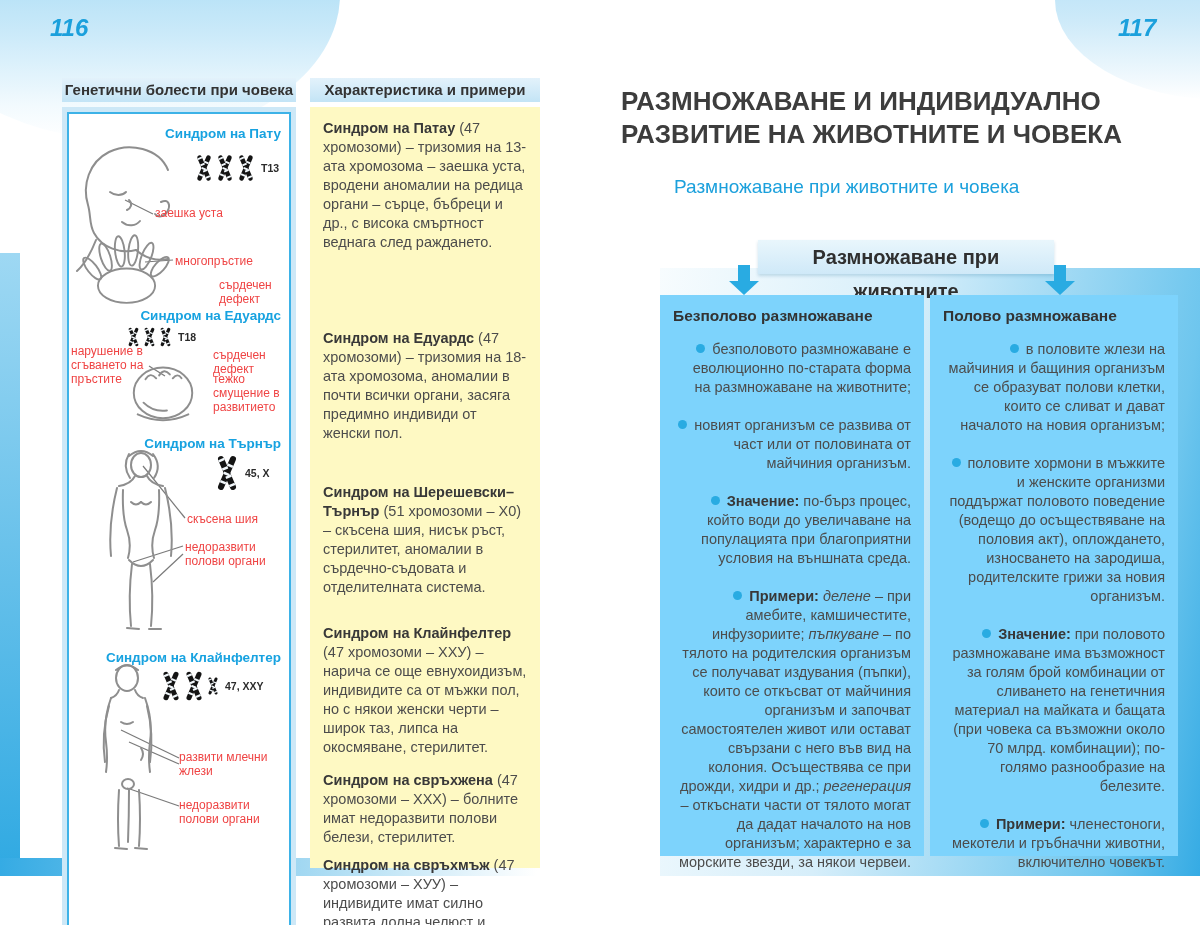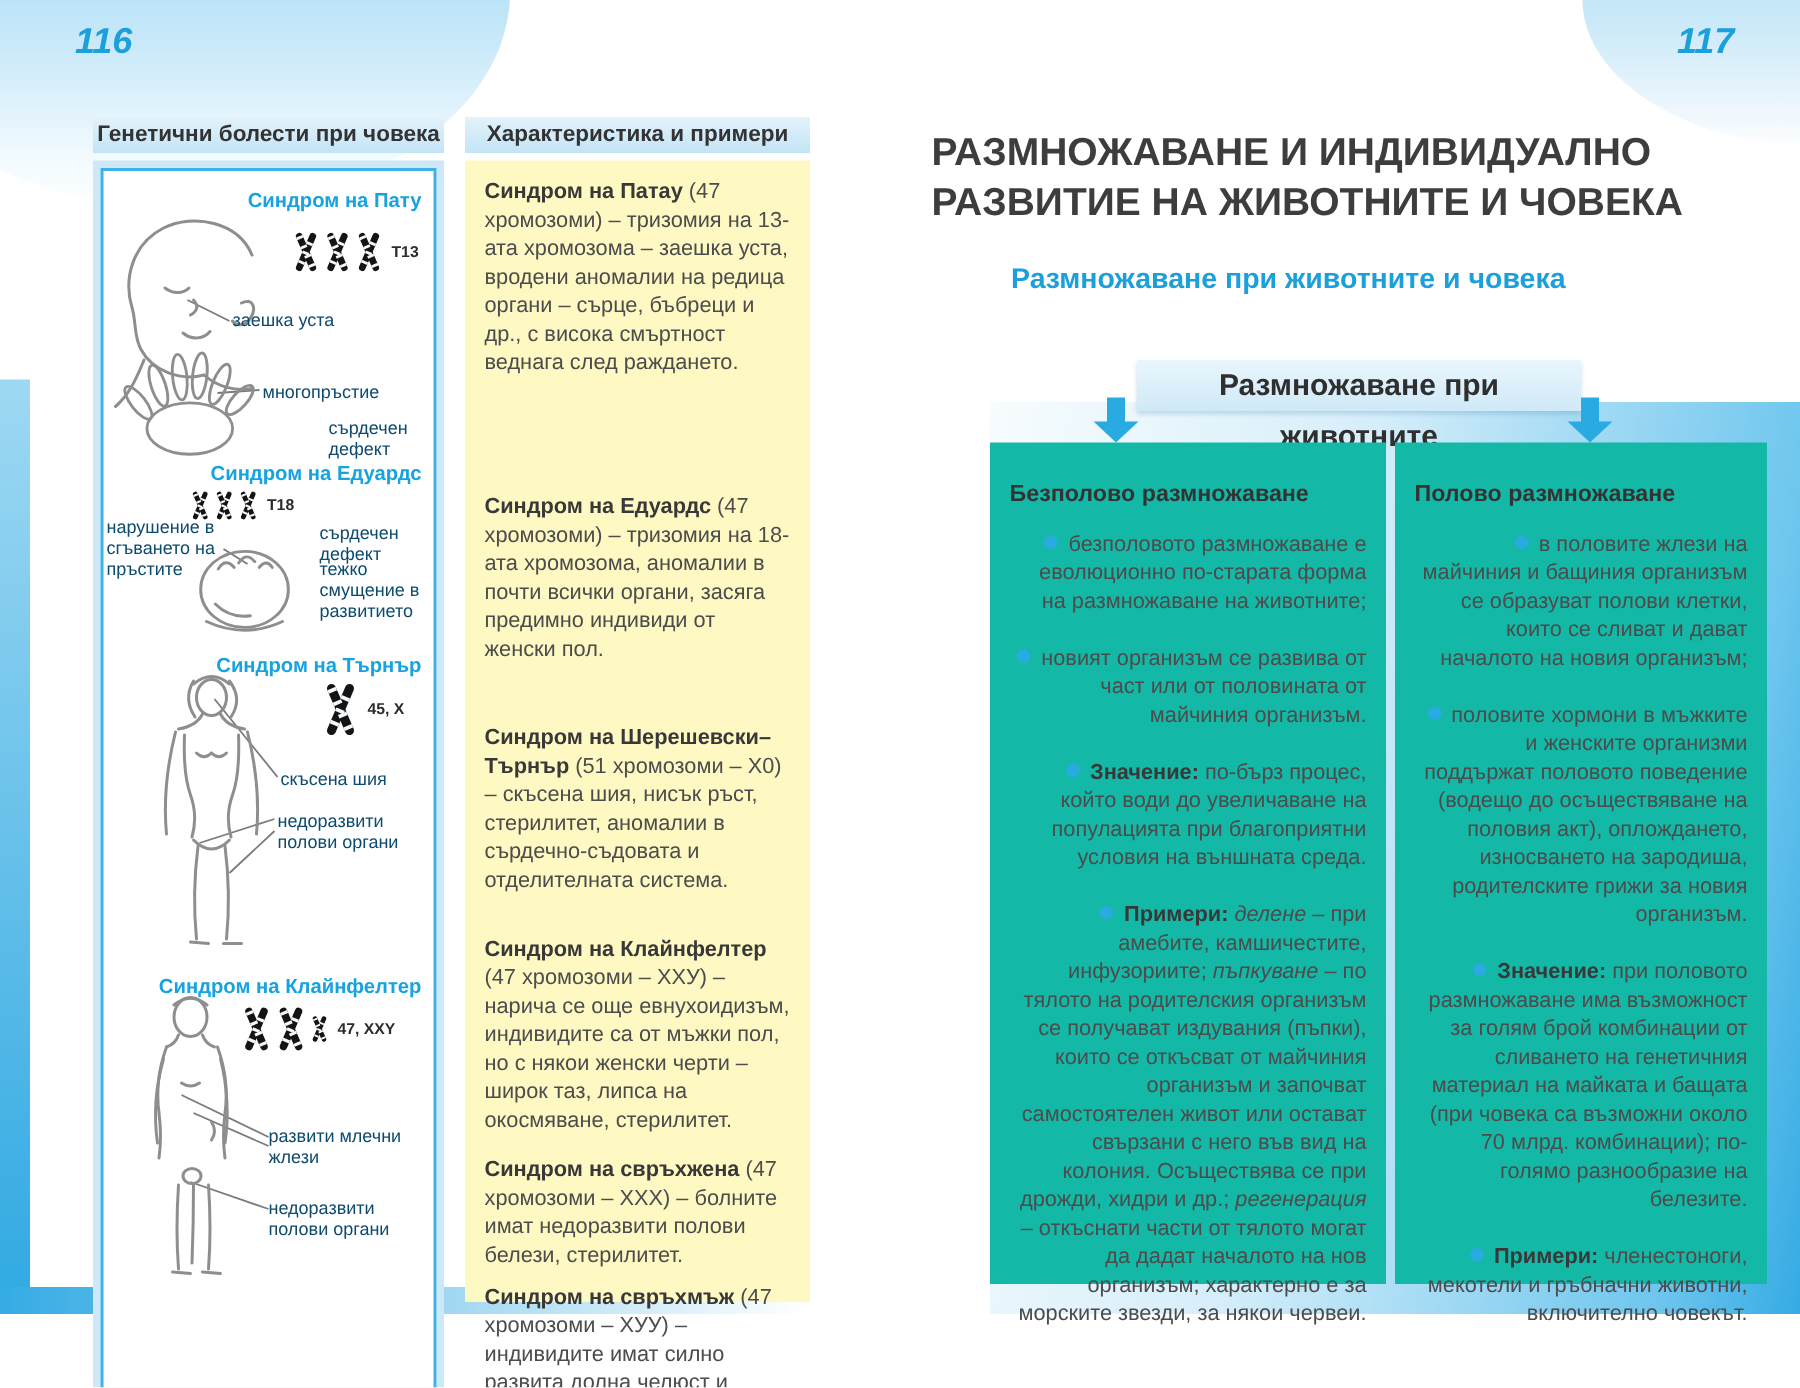--- a/index.html
+++ b/index.html
@@ -21,48 +21,48 @@
   .hdr{position:absolute;top:78px;height:24px;line-height:24px;text-align:center;
        font-size:15px;font-weight:bold;color:#333;background:linear-gradient(#e3f2fb,#c3e4f6);}
   .hdr1{left:62px;width:234px;}
   .hdr2{left:310px;width:230px;}
   
   .fig-panel{position:absolute;left:62px;top:107px;width:234px;height:846px;background:#cde8f7;}
   .fig-box{position:absolute;left:5px;top:5px;right:5px;bottom:5px;background:#ffffff;
            border:2px solid #3db2e7;}
   .fig-inner{position:absolute;left:0;top:0;width:220px;height:747px;}
   .fig-title{position:absolute;right:8px;font-size:13.5px;font-weight:bold;color:#17a2e0;text-align:right;}
-  .fig-label{position:absolute;font-size:12px;line-height:1.18;color:#0c4a6e;}
+  .fig-label{position:absolute;font-size:12px;line-height:1.18;color:#ef4444;}
   .karyo{position:absolute;display:flex;align-items:center;gap:3px;}
   .karyo-label{font-size:10.5px;font-weight:bold;color:#2b2b2b;margin-left:3px;}
   .sketch{position:absolute;}
   .fig-lines{position:absolute;left:0;top:0;pointer-events:none;}
   
   .text-col{position:absolute;left:310px;top:107px;width:230px;height:761px;background:#fef9c3;
             box-sizing:border-box;padding:2px 13px 10px 13px;font-size:14.5px;line-height:19px;color:#4c4c4c;}
   .para{margin:0;}
   .para .lead{font-weight:bold;color:#383838;}
   .m1{margin-top:10px;} .m2{margin-top:77px;} .m3{margin-top:40px;}
   .m4{margin-top:27px;} .m5{margin-top:14px;} .m6{margin-top:9px;}
   
   .title{position:absolute;left:621px;top:85px;width:530px;font-size:26px;line-height:33px;
          font-weight:bold;color:#3d3d3d;}
-  .subtitle{position:absolute;left:674px;top:176px;font-size:19px;font-weight:bold;color:#1ba0dc;}
+  .subtitle{position:absolute;left:674px;top:176px;font-size:19px;font-weight:normal;color:#1ba0dc;}
   .diagram-panel{position:absolute;left:660px;top:268px;width:540px;height:608px;
      background:linear-gradient(100deg,#f7fcfe 0%,#d6eefa 40%,#6ec6ee 85%,#35abe4 100%);}
   .root-box{position:absolute;left:758px;top:240px;width:296px;height:34px;line-height:34px;
      text-align:center;font-size:20px;font-weight:bold;color:#2f2f2f;
      background:linear-gradient(#e9f6fc,#cfe9f8);box-shadow:0 2px 3px rgba(60,130,170,.25);}
   .darrow{position:absolute;width:30px;height:30px;}
   .darrow::before{content:"";position:absolute;left:9px;top:0;width:12px;height:17px;background:#29abe2;}
   .darrow::after{content:"";position:absolute;left:0;top:16px;width:0;height:0;
      border-left:15px solid transparent;border-right:15px solid transparent;border-top:14px solid #29abe2;}
   .da1{left:729px;top:265px;} .da2{left:1045px;top:265px;}
-  .rcol{position:absolute;top:295px;height:561px;background:#14b8a6;box-sizing:border-box;
-        padding:25px 13px;font-size:14.5px;line-height:19px;color:#4c4c4c;}
+  .rcol{position:absolute;top:295px;height:561px;background:#7dd3fc;box-sizing:border-box;
+        padding:11px 13px;font-size:14.5px;line-height:19px;color:#4c4c4c;}
   .rcol-a{left:660px;width:264px;}
   .rcol-b{left:930px;width:248px;}
   .rcol-header{font-size:15.5px;font-weight:bold;color:#333;margin:0 0 15px 0;}
   .bullet{margin:0 0 19px 0;text-align:right;}
   .bullet:last-child{margin-bottom:0;}
   .dot{display:inline-block;width:9px;height:9px;border-radius:50%;background:#29abe2;
        margin-right:7px;position:relative;top:-1px;}
   .bseg{font-weight:bold;color:#383838;}
   .iseg{font-style:italic;}
 </style>

